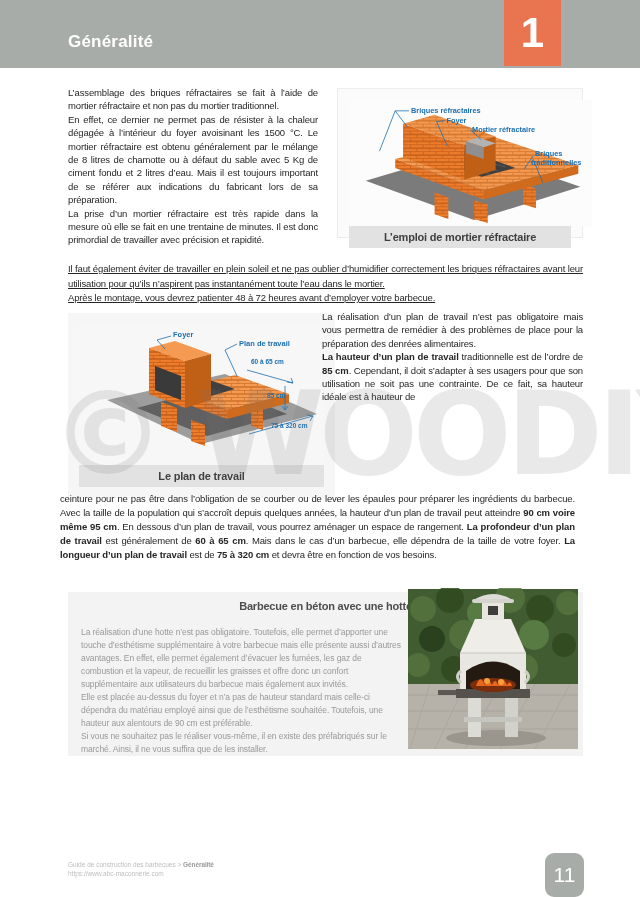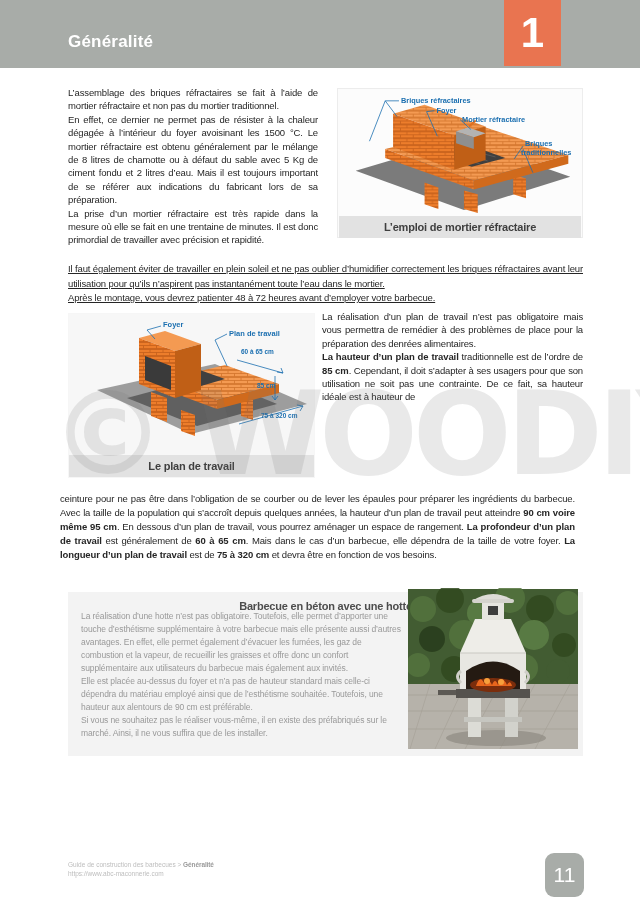--- a/index.html
+++ b/index.html
@@ -16,34 +16,34 @@
   .chapter-box span{color:#ffffff;font-size:42px;font-weight:bold;line-height:1;}
   
   .btxt{font-size:9.5px;line-height:13.4px;letter-spacing:-.15px;text-align:justify;}
   .btxt p{margin:0;}
   .intro{position:absolute;left:68px;top:86px;width:250px;}
   .humidify{position:absolute;left:68px;top:262px;width:515px;line-height:14.5px;text-decoration:underline;}
   .rightcol{position:absolute;left:322px;top:310px;width:261px;}
   .workcont{position:absolute;left:60px;top:492px;width:515px;line-height:14px;}
   b{letter-spacing:-.1px;}
   
-  figure{margin:0;padding:1px;}
+  figure{margin:0;padding:11px;}
   .fig1{position:absolute;left:337px;top:88px;width:246px;height:150px;background:#fbfbfb;border:1px solid #ececec;box-sizing:border-box;}
   .fig2{position:absolute;left:68px;top:313px;width:245px;height:163px;background:#f6f6f6;}
   .figcap{display:block;width:100%;height:22px;background:#e2e2e2;color:#3f3f3f;
     font-size:11px;font-weight:bold;text-align:center;line-height:22px;letter-spacing:-.2px;}
   .figimg{display:block;}
   .svg-lbl{font-family:"Liberation Sans",sans-serif;font-size:7.5px;font-weight:bold;fill:#1b6fb0;}
   .svg-dim{font-family:"Liberation Sans",sans-serif;font-size:6.5px;font-weight:bold;fill:#1b6fb0;}
   .leader{stroke:#1b6fb0;stroke-width:.8;fill:none;}
   
   .infobox{position:absolute;left:68px;top:592px;width:515px;height:164px;background:#f3f3f3;}
   .infobox-title{position:absolute;left:0;top:8px;width:100%;text-align:center;
     font-size:11px;font-weight:bold;color:#4d4d4d;letter-spacing:-.2px;}
-  .infobox-text{position:absolute;left:13px;top:18px;width:320px;
+  .infobox-text{position:absolute;left:13px;top:34px;width:320px;
     font-size:8.5px;line-height:13px;letter-spacing:-.1px;color:#999999;}
   .infobox-text p{margin:0;}
   .photo{position:absolute;left:340px;top:-4px;width:170px;height:162px;}
   
   .footer-meta{position:absolute;left:68px;top:860px;font-size:6.5px;line-height:9px;color:#bdbdbd;}
   .footer-meta b{color:#9a9a9a;}
   .page-num{position:absolute;left:545px;top:853px;width:39px;height:44px;background:#a8aca8;
     display:flex;align-items:center;justify-content:center;color:#ffffff;font-size:21px;border-radius:9px;}
   
   .watermark{position:absolute;left:50px;top:366px;z-index:5;pointer-events:none;

